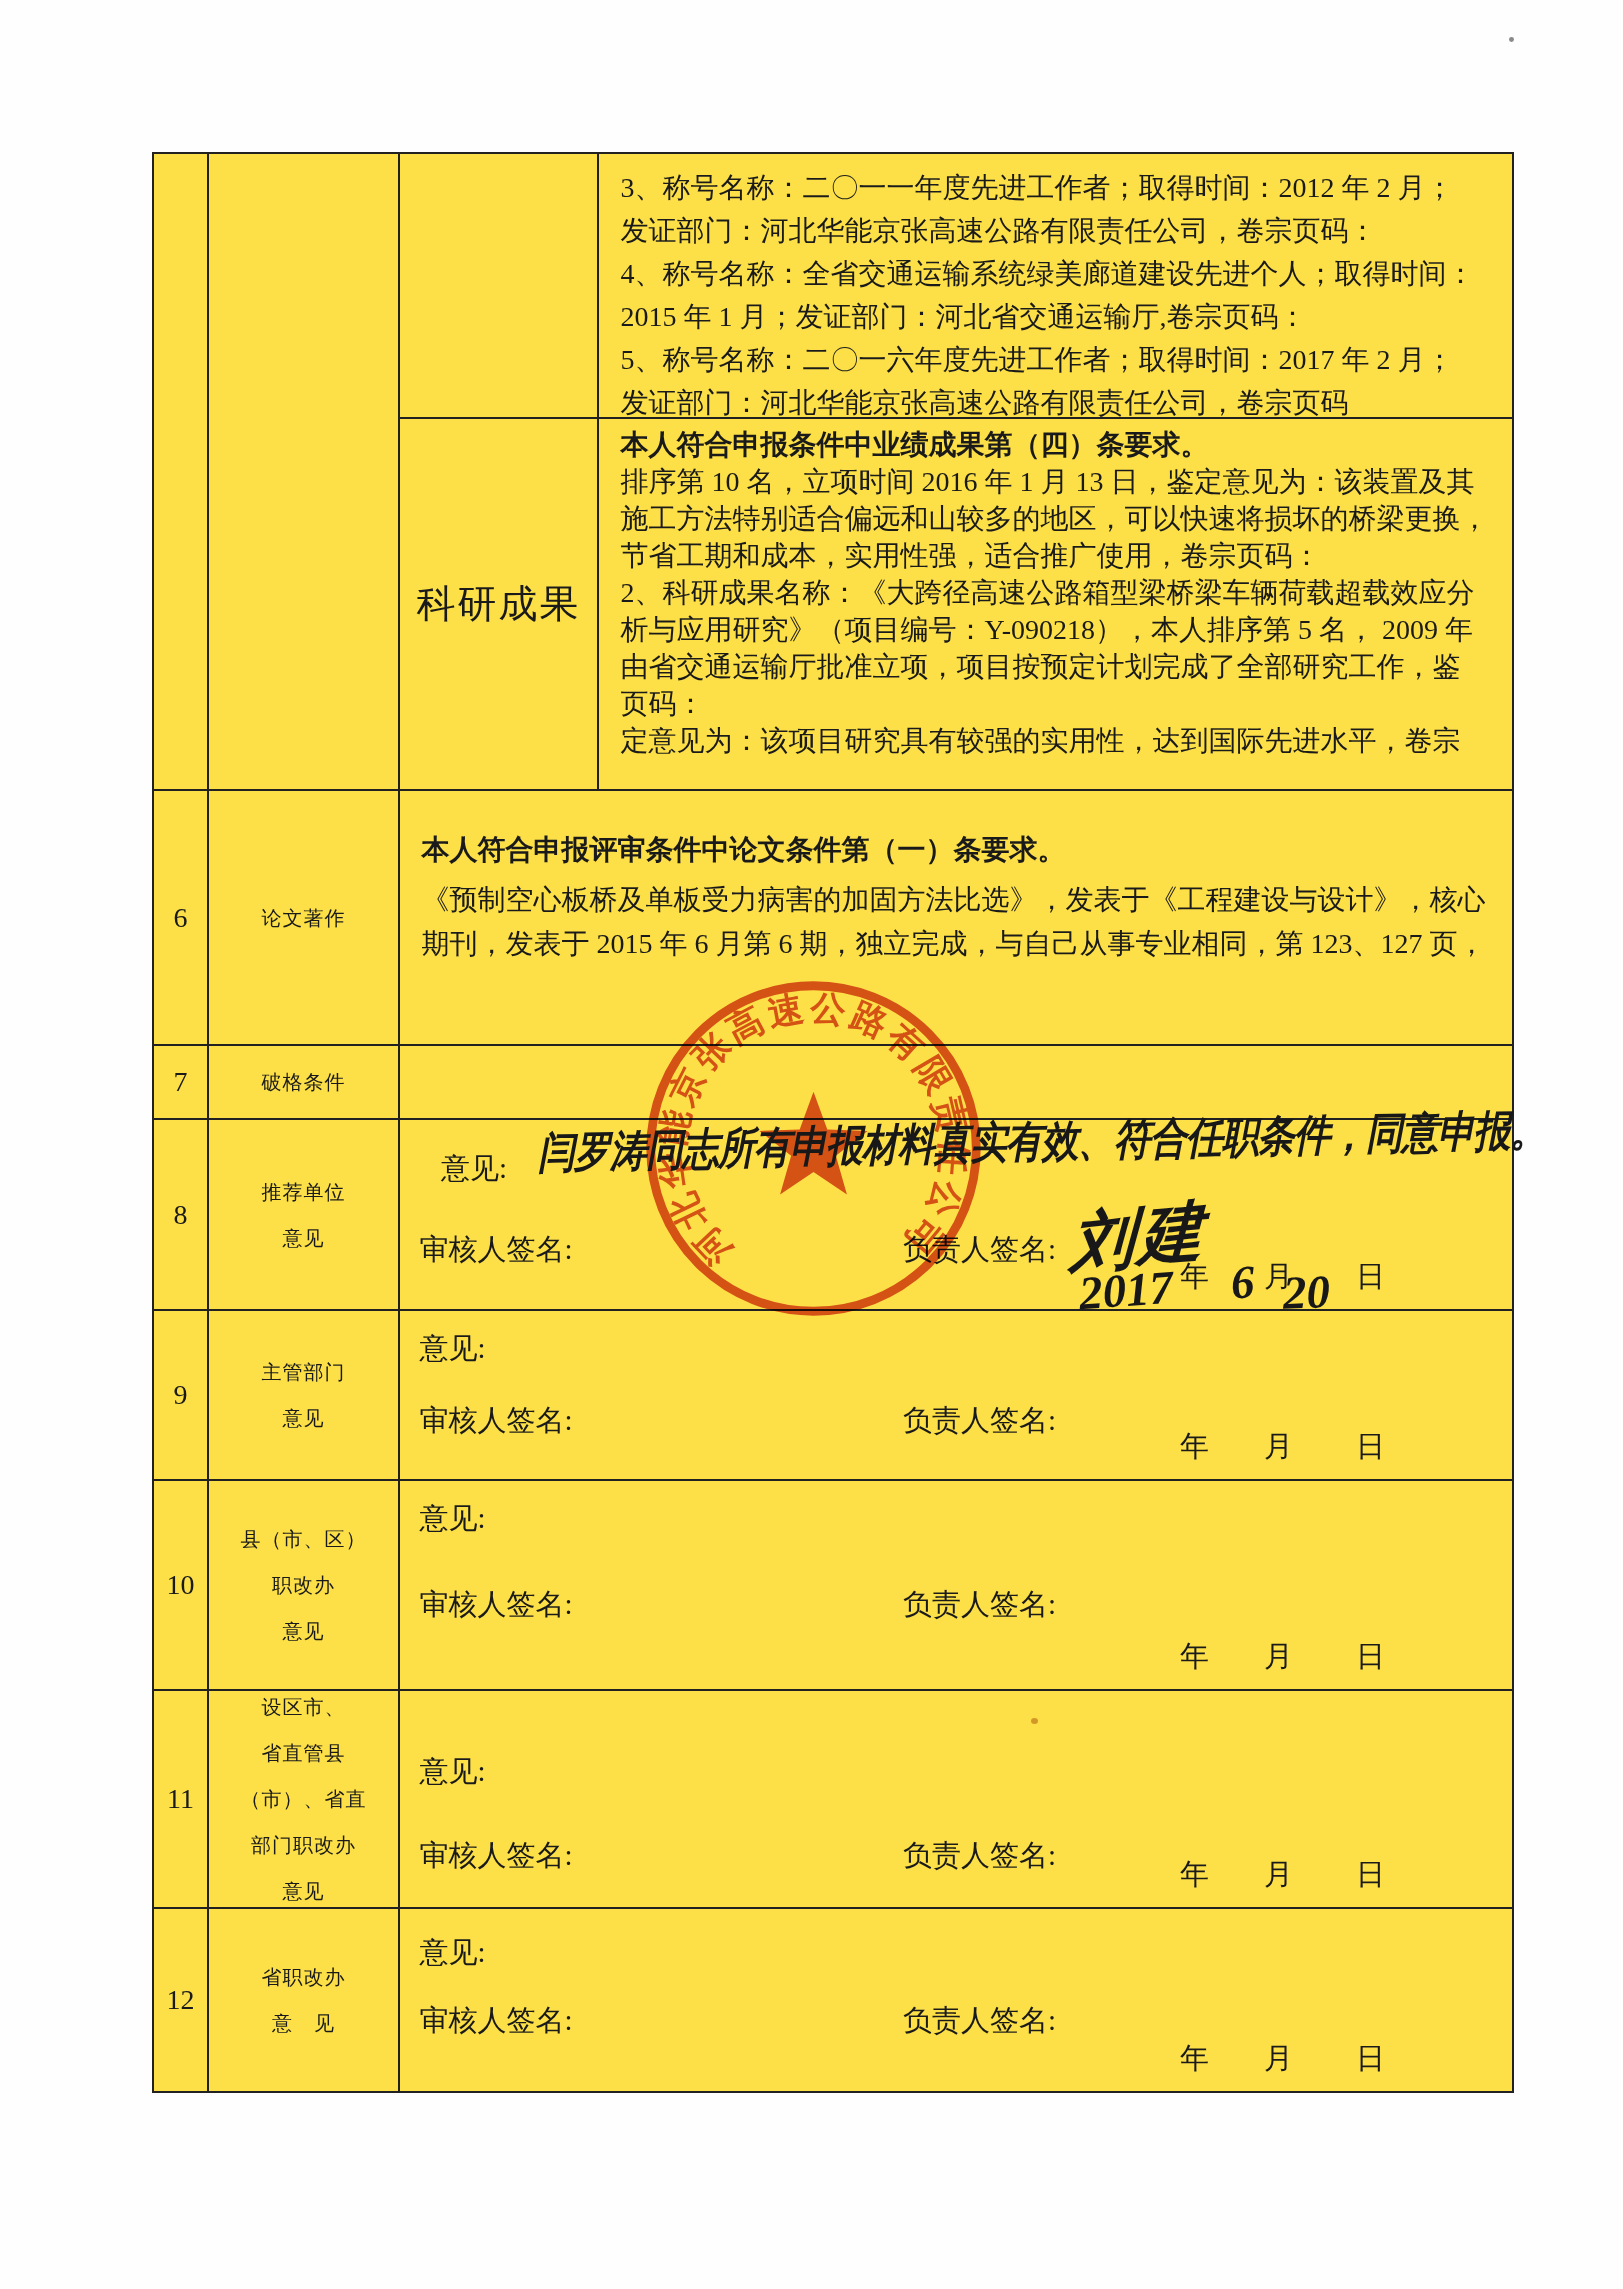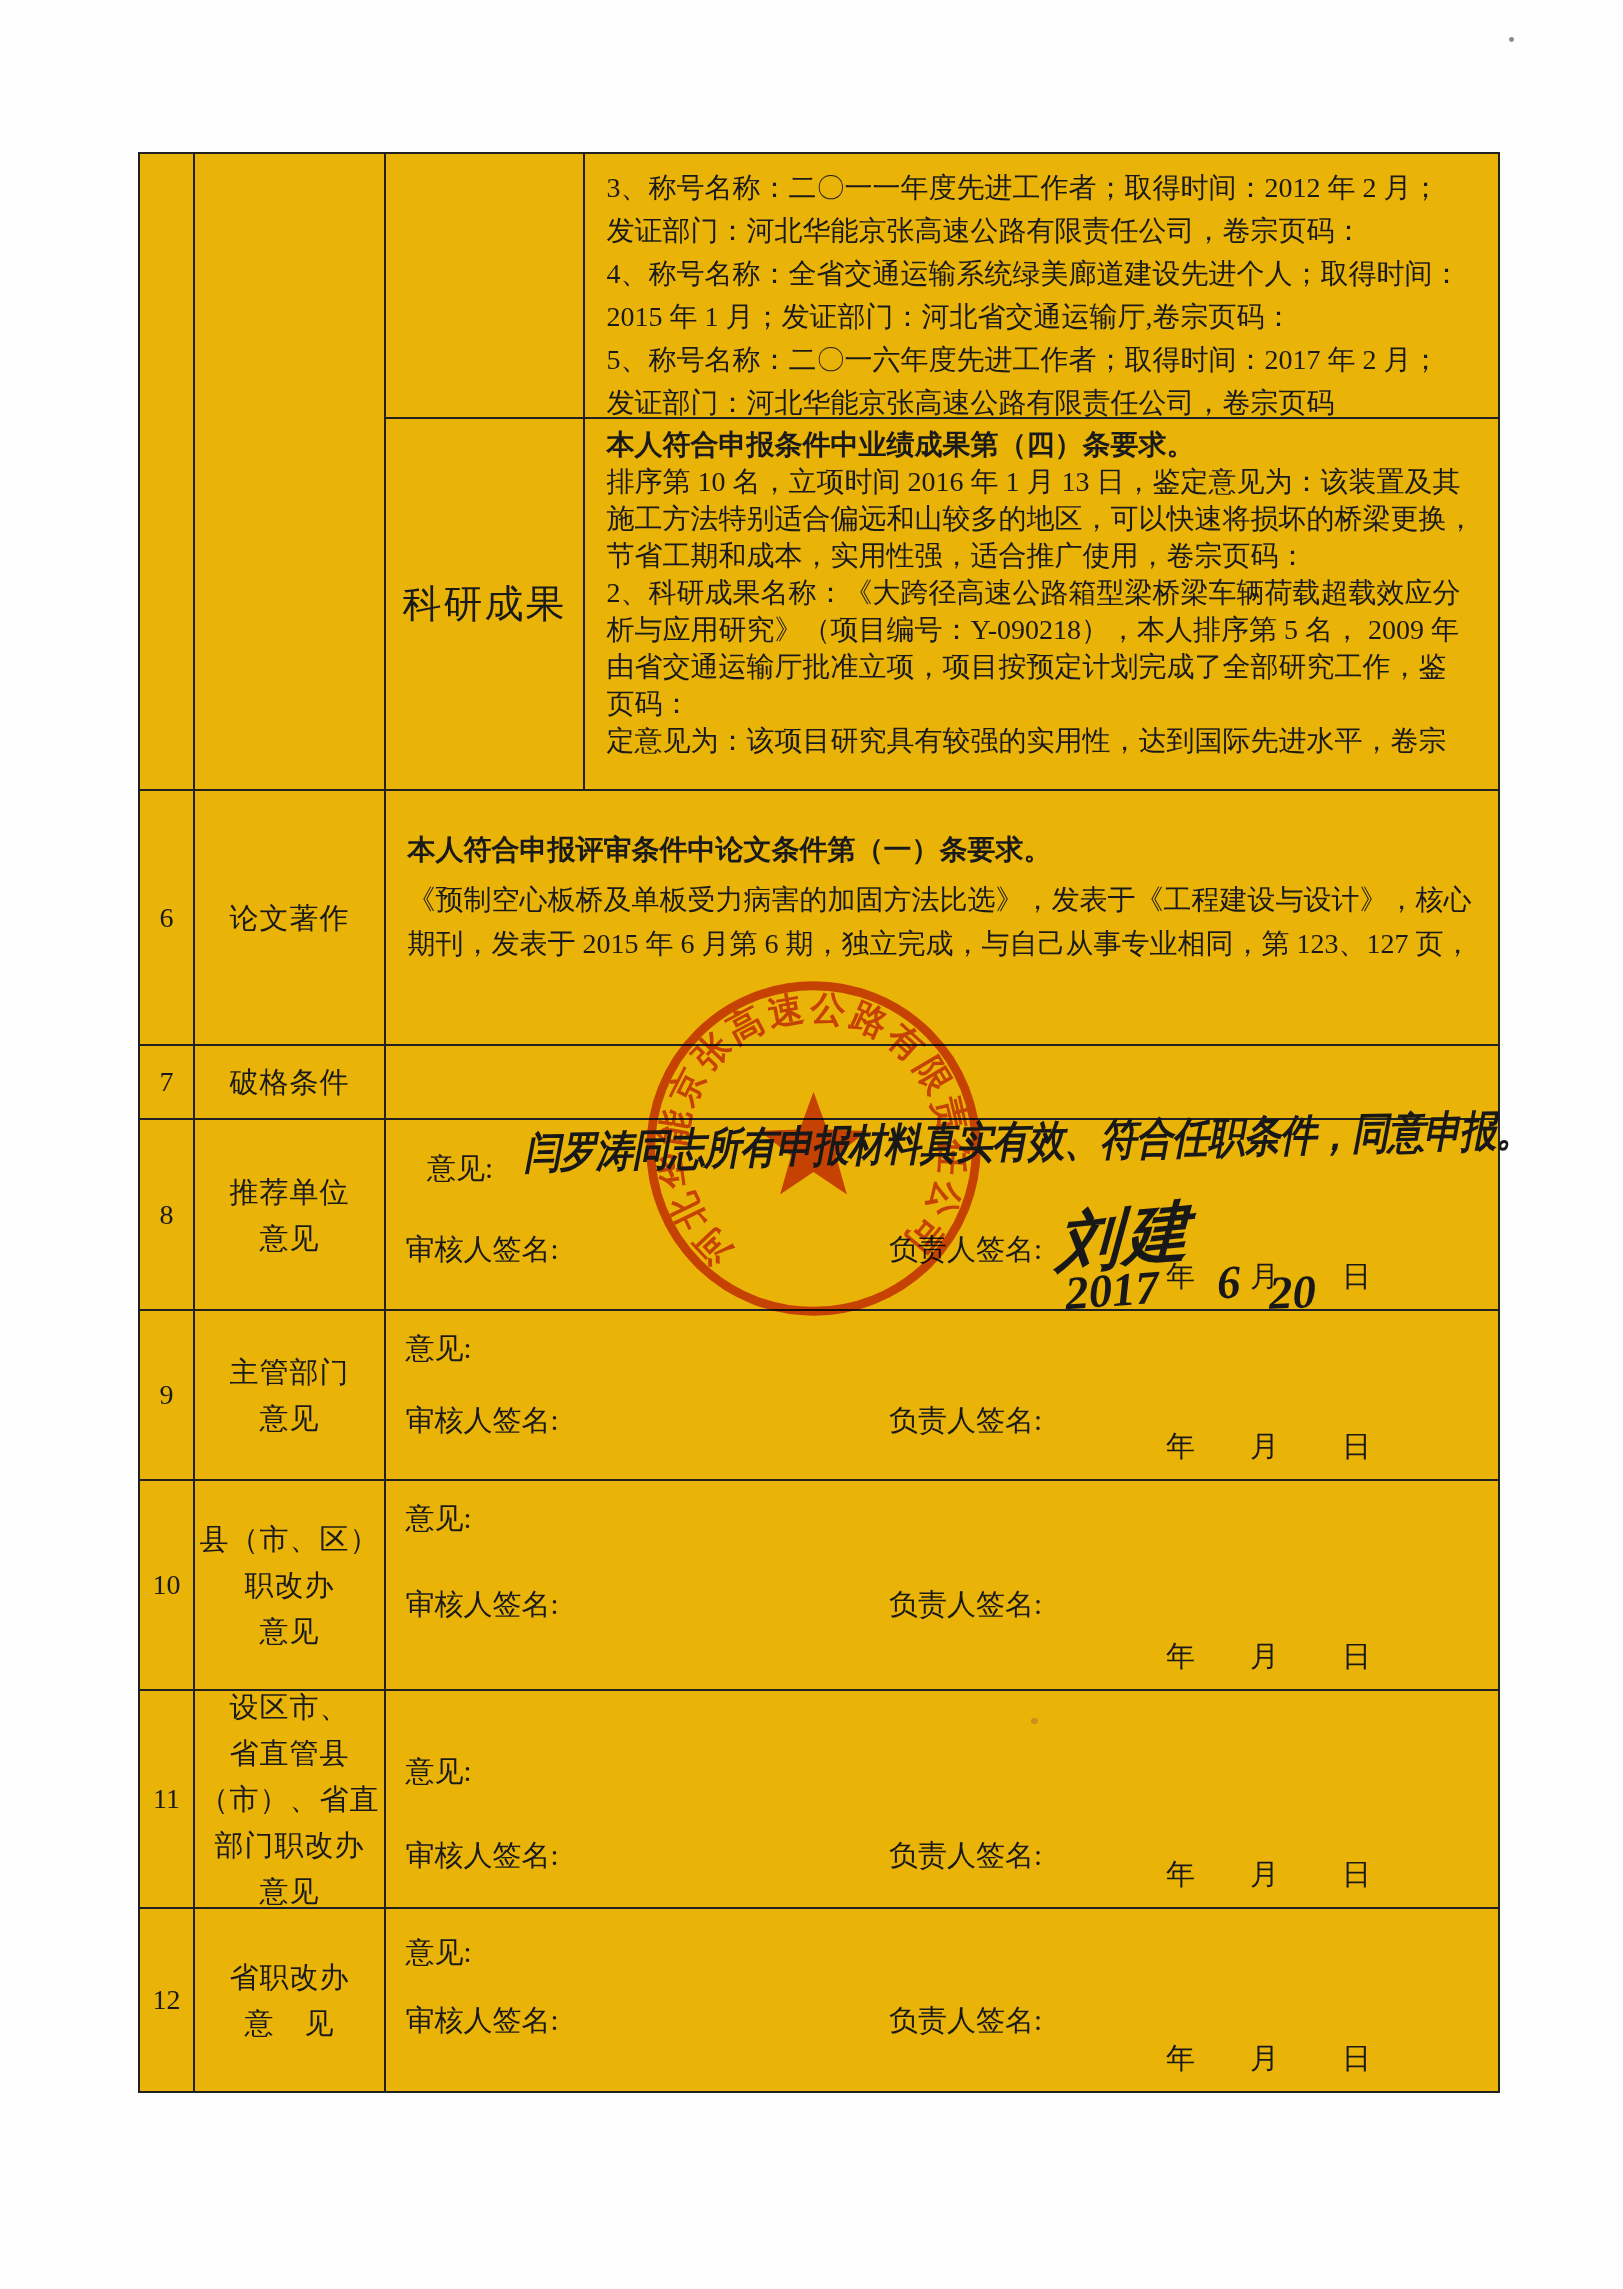--- a/index.html
+++ b/index.html
@@ -6,42 +6,42 @@
   body{
     width:1623px;height:2290px;position:relative;background:#fefefe;
     font-family:"Liberation Serif","DejaVu Serif",serif;color:#1a1a1a;
     overflow:hidden;
   }
   .sheet{position:absolute;left:138px;top:152px;width:1362px;height:1941px;}
   .grid{
     display:grid;width:100%;height:100%;box-sizing:border-box;
     grid-template-columns:55px 191px 199px 1fr;
     grid-template-rows:265px 372px 255px 74px 191px 170px 210px 218px 1fr;
-    border:2.9px solid #212121;background:#eab308;
+    border:2.9px solid #212121;background:#fde047;margin-left:14px;
   }
   .cell{
     box-sizing:border-box;position:relative;
     border-right:2px solid #212121;border-bottom:2px solid #212121;
   }
   .nr{border-right:none}.nb{border-bottom:none}
   
   .a-num-prev{grid-column:1;grid-row:1/3}
   .a-label-prev{grid-column:2;grid-row:1/3}
   .a-sub1{grid-column:3;grid-row:1}
   .a-body1{grid-column:4;grid-row:1}
   .a-sub2{grid-column:3;grid-row:2}
   .a-body2{grid-column:4;grid-row:2}
   .g-c1{grid-column:1}.g-c2{grid-column:2}.g-c34{grid-column:3/5}
   .g-r3{grid-row:3}.g-r4{grid-row:4}.g-r5{grid-row:5}.g-r6{grid-row:6}
   .g-r7{grid-row:7}.g-r8{grid-row:8}.g-r9{grid-row:9}
   
   .c-num{display:flex;align-items:center;justify-content:center;
     font-size:28px;}
   .c-label{display:flex;flex-direction:column;align-items:center;justify-content:center;
-    font-size:29px;line-height:46px;text-align:center;letter-spacing:1px;}
+    font-size:20px;line-height:46px;text-align:center;letter-spacing:1px;}
   .c-sub{display:flex;align-items:center;justify-content:center;font-size:39px;letter-spacing:2px;}
   .c-body{padding:11.8px 15.7px 0 21.6px;}
   .tl{font-size:28px;line-height:43px;white-space:nowrap;}
   .b2 .tl{line-height:37px;}
   .b2{padding-top:6.9px;}
   .r6body{padding-top:37px;}
   .r6body .tl{line-height:44px;}
   .hd{font-family:"Liberation Sans","DejaVu Sans",sans-serif;font-weight:700;}
   .r6body .hd{margin-bottom:5.9px;}
   

